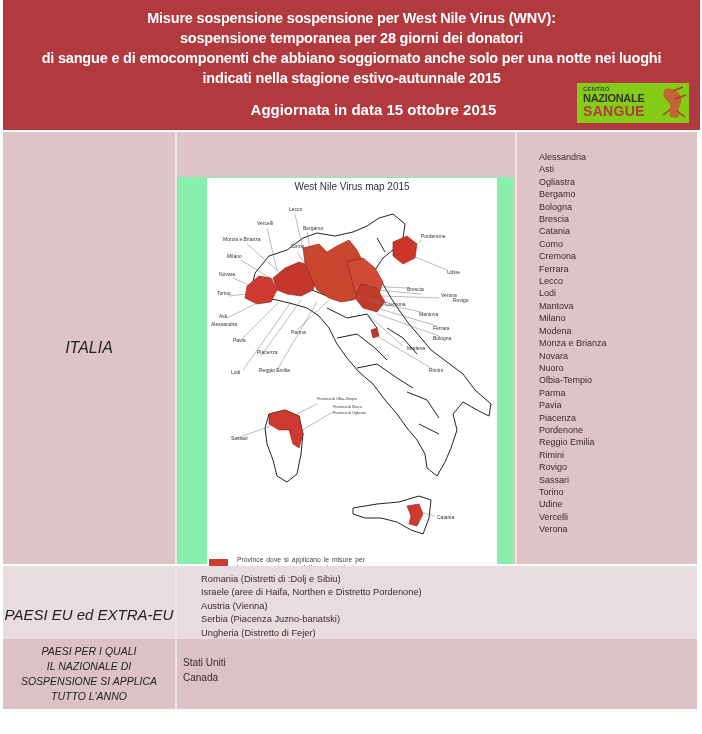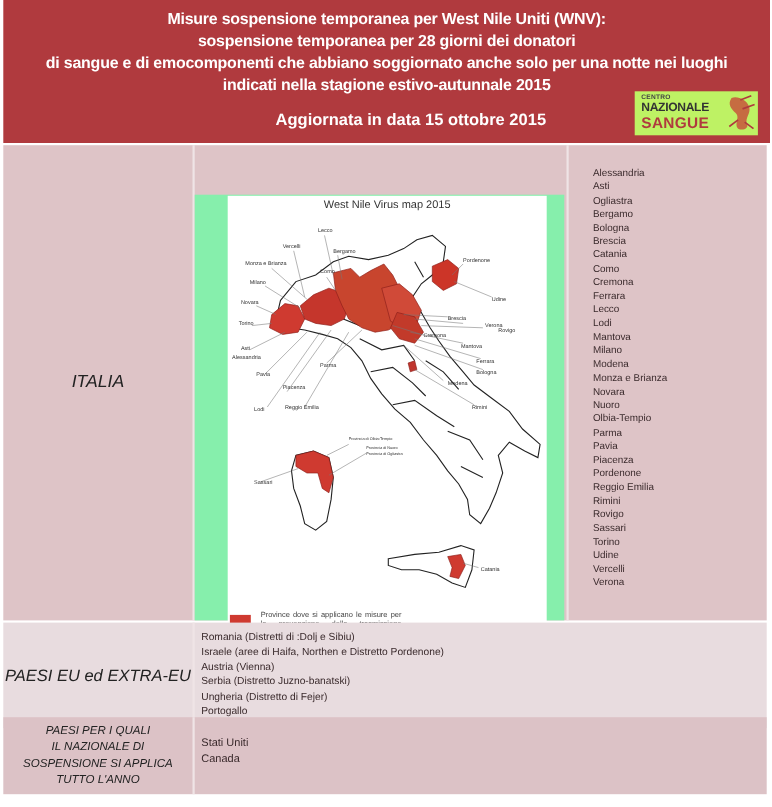--- a/index.html
+++ b/index.html
@@ -20,35 +20,35 @@
     .header .line {
       font-size: 14.5px; font-weight: bold; line-height: 20px;
       letter-spacing: -0.2px;
     }
     .header .updated {
       margin-top: 12px;
       font-size: 15px; font-weight: bold; line-height: 20px; padding-left: 44px;
     }
     .logo {
       position: absolute; left: 577px; top: 83px; width: 112px; height: 40px;
-      background: #bef264;
+      background: #84cc16;
       box-sizing: border-box;
       padding: 3px 0 0 6px;
       overflow: hidden;
     }
     .logo .l1 { font-size: 6px; font-weight: bold; color: #444; line-height: 6px; letter-spacing: 0.2px; }
     .logo .l2 { font-size: 11px; font-weight: bold; color: #333; line-height: 12px; letter-spacing: -0.3px; }
     .logo .l3 { font-size: 14px; font-weight: bold; color: #b03a3e; line-height: 15px; letter-spacing: 0.3px; }
     .logo svg { position: absolute; right: 2px; top: 2px; }
 
     .table { position: absolute; left: 3px; top: 132px; width: 694px; }
     .row { position: absolute; left: 0; width: 694px; }
     .row-italia { top: 0; height: 432px; background: #dec4c7; }
     .row-eu { top: 434px; height: 96px; background: #e8dcdf; }
-    .row-all { top: 520px; height: 70px; background: #dcc2c6; }
+    .row-all { top: 507px; height: 70px; background: #dcc2c6; }
 
     .cell-label {
       position: absolute; left: 0; top: 0; bottom: 0; width: 172px;
       display: flex; align-items: center; justify-content: center;
       text-align: center; color: #222;
       border-right: 2px solid #efe4e6;
       font-style: italic;
     }
     .row-italia .cell-label { font-size: 16px; }
     .row-eu .cell-label { font-size: 15px; }
@@ -62,21 +62,21 @@
       position: absolute; left: 512px; top: 0; bottom: 0; width: 182px;
       border-left: 2px solid #efe4e6;
     }
     .row-eu .cell-mid, .row-all .cell-mid { width: 520px; }
 
     .list { list-style: none; margin: 0; padding: 0; }
     .prov-list { position: absolute; left: 22px; top: 19px; }
     .prov-list li { font-size: 9px; line-height: 12.4px; color: #3a2a2c; }
 
     .country-list { position: absolute; left: 6px; top: 7px; }
-    .country-list li { font-size: 9.3px; line-height: 13.4px; color: #3a2a2c; }
+    .country-list li { font-size: 9.3px; line-height: 13.4px; color: #3a2a2c; margin-left: 18px; }
     .all-list { position: absolute; left: 6px; top: 16px; }
     .all-list li { font-size: 10px; line-height: 15px; color: #3a2a2c; }
 
     .map {
       position: absolute; left: 30px; top: 1px; width: 290px; height: 426px;
       background: #ffffff;
     }
     .map-title {
       position: absolute; left: 0; top: 3px; width: 100%; text-align: center;
       font-size: 10px; color: #333;
@@ -88,21 +88,21 @@
     }
     .legend-text {
       position: absolute; left: 30px; top: 378px; width: 128px;
       font-size: 6.8px; line-height: 8px; color: #444; text-align: justify;
     }
   </style>
 </head>
 <body>
 
 <div class="header">
-  <div class="line">Misure sospensione temporanea per West Nile Uniti (WNV):</div>
+  <div class="line">Misure sospensione sospensione per West Nile Virus (WNV):</div>
   <div class="line">sospensione temporanea per 28 giorni dei donatori</div>
   <div class="line">di sangue e di emocomponenti che abbiano soggiornato anche solo per una notte nei luoghi</div>
   <div class="line">indicati nella stagione estivo-autunnale 2015</div>
   <div class="updated">Aggiornata in data 15 ottobre 2015</div>
 </div>
 
 <div class="logo">
   <div class="l1">CENTRO</div>
   <div class="l2">NAZIONALE</div>
   <div class="l3">SANGUE</div>
@@ -251,21 +251,21 @@
     </div>
   </div>
 
   <div class="row row-eu">
     <div class="cell-label">PAESI EU ed EXTRA-EU</div>
     <div class="cell-mid">
       <ul class="list country-list">
         <li>Romania (Distretti di :Dolj e Sibiu)</li>
         <li>Israele (aree di Haifa, Northen e Distretto Pordenone)</li>
         <li>Austria (Vienna)</li>
-        <li>Serbia (Distretto Juzno-banatski)</li>
+        <li>Serbia (Piacenza Juzno-banatski)</li>
         <li>Ungheria (Distretto di Fejer)</li>
         <li>Portogallo</li>
       </ul>
     </div>
   </div>
 
   <div class="row row-all">
     <div class="cell-label">
       <div>
         <div>PAESI PER I QUALI</div>

